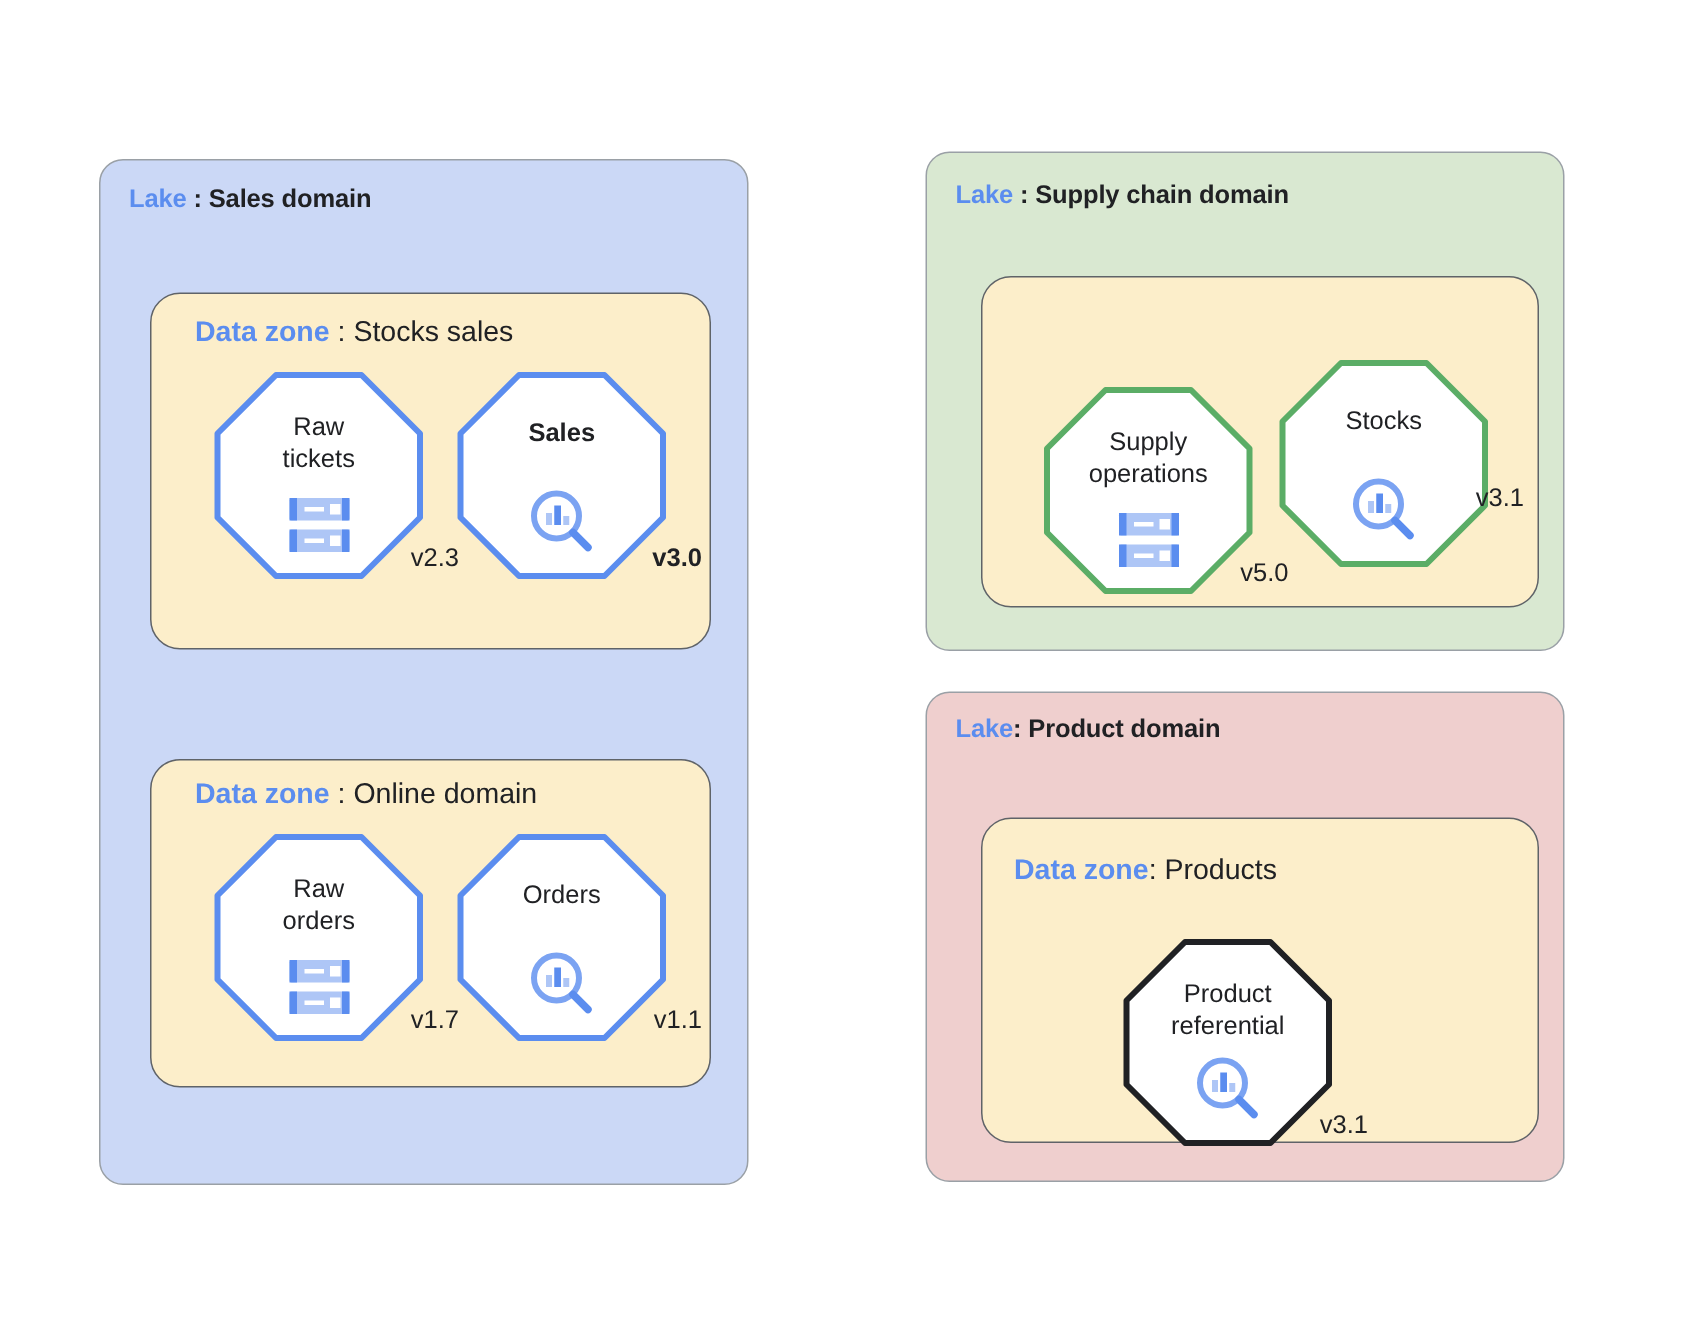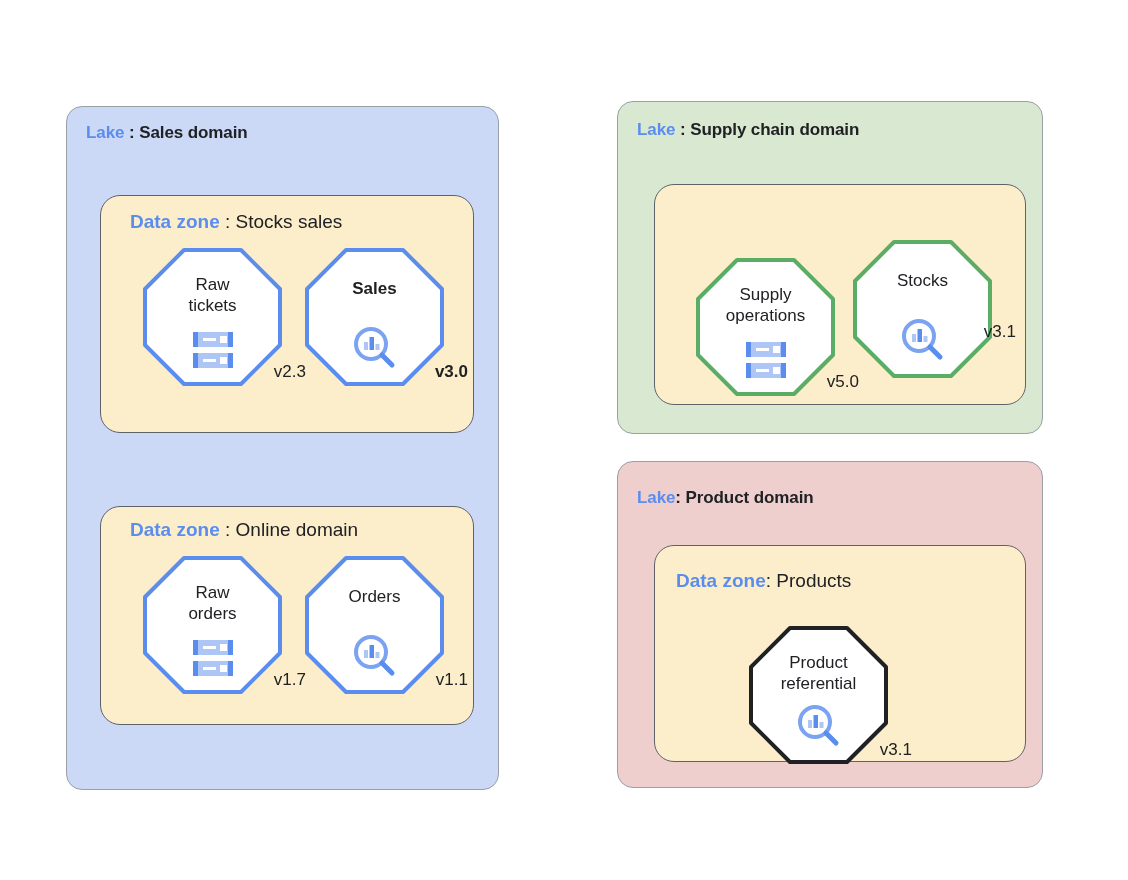--- a/index.html
+++ b/index.html
@@ -270,21 +270,21 @@
         <rect x="11" y="16" width="4" height="8" fill="#aec6f6"></rect>
         <rect x="16.5" y="11" width="4.5" height="13" fill="#5b8def"></rect>
         <rect x="22.5" y="18" width="4" height="6" fill="#aec6f6"></rect>
         <line x1="29" y1="29" x2="39" y2="39" stroke="#5b8def" stroke-width="5" stroke-linecap="round"></line>
       </svg>
     </div>
     <div class="asset-version ver-a">v3.1</div>
   </div>
 
   <div class="lake" id="lake-product">
-    <div class="lake-title" style="left:19px; top:26px;">
+    <div class="lake-title" style="left:19px; top:14px;">
       <span class="kw">Lake</span><span>: </span><span>Product domain</span>
     </div>
   </div>
 
   <div class="zone" id="zone-products"></div>
   <div class="zone-title" style="left:676px; top:556px;margin-top:14px;">
     <span class="kw">Data zone</span><span>: </span><span>Products</span>
   </div>
 
   <div class="asset" id="asset-product-ref">

